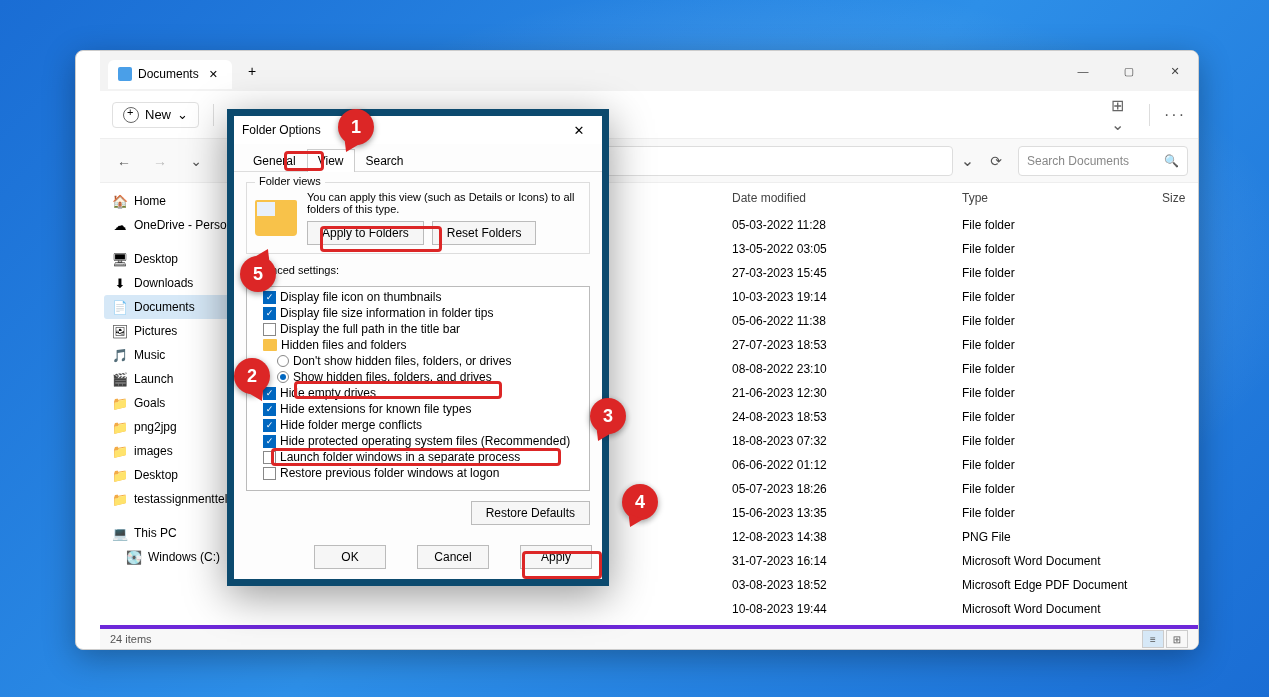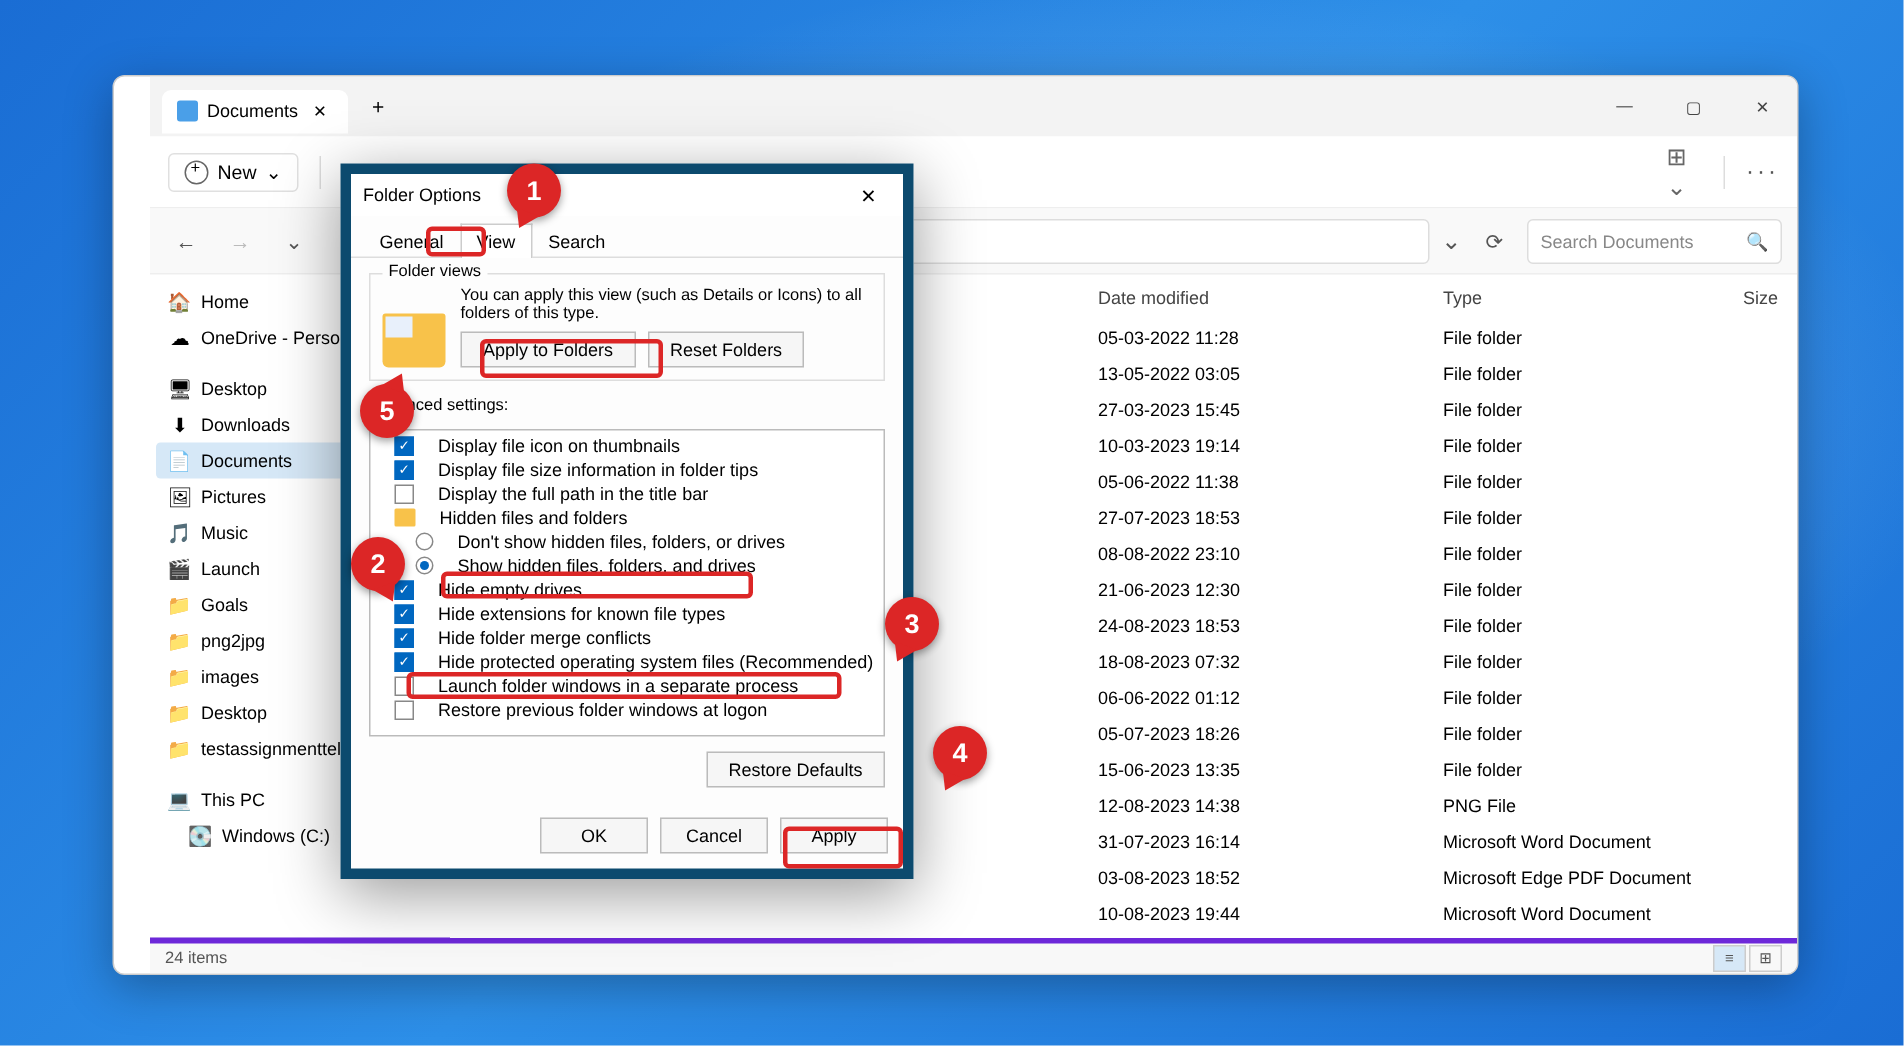--- a/index.html
+++ b/index.html
@@ -53,40 +53,40 @@
 
 .dialog { position: absolute; left: 227px; top: 109px; width: 382px; height: 477px; background: #fdfdfd; border: 7px solid #0c4a6e; box-shadow: 0 10px 40px rgba(0,0,0,0.4); display: flex; flex-direction: column; font-size: 12px; }
 .dlg-title { height: 28px; display: flex; align-items: center; padding: 0 8px; background: #fff; }
 .dlg-close { margin-left: auto; width: 30px; height: 24px; display: flex; align-items: center; justify-content: center; cursor: pointer; font-size: 13px; }
 .tabs-row { display: flex; padding: 4px 8px 0 8px; gap: 0; border-bottom: 1px solid #ddd; }
 .dlg-tab { padding: 4px 10px; border: 1px solid transparent; border-bottom: none; cursor: pointer; position: relative; top: 1px; background: transparent; }
 .dlg-tab.active { border-color: #ccc; background: white; }
 .dlg-body { flex: 1; padding: 10px 12px; display: flex; flex-direction: column; gap: 10px; overflow: hidden; }
 .group { border: 1px solid #ddd; padding: 8px; position: relative; }
 .group-label { position: absolute; top: -8px; left: 8px; background: #fdfdfd; padding: 0 4px; font-size: 11px; }
-.folder-views-content { display: flex; gap: 10px; align-items: flex-end; }
+.folder-views-content { display: flex; gap: 10px; align-items: center; }
 .fv-icon { width: 42px; height: 36px; background: #f8c24a; border-radius: 2px 2px 4px 4px; position: relative; }
 .fv-icon::before { content: ""; position: absolute; top: 2px; left: 2px; width: 18px; height: 14px; background: #e8f0fb; }
 .fv-text-block { flex: 1; }
 .fv-text { font-size: 11px; }
 .fv-buttons { display: flex; gap: 8px; margin-top: 6px; }
 .win-btn { padding: 4px 14px; font-size: 12px; background: #f6f6f6; border: 1px solid #bbb; cursor: pointer; }
 .adv-label { font-size: 11px; }
 .settings-tree { flex: 1; border: 1px solid #bbb; background: white; overflow-y: auto; padding: 2px; font-size: 12px; }
-.tree-item { display: flex; align-items: center; gap: 16px; padding: 1px 2px; white-space: nowrap; }
+.tree-item { display: flex; align-items: center; gap: 4px; padding: 1px 2px; white-space: nowrap; }
 .tree-item.l2 { padding-left: 14px; }
 .tree-item.l3 { padding-left: 28px; }
 .chk { width: 13px; height: 13px; border: 1px solid #888; display: inline-flex; align-items: center; justify-content: center; font-size: 9px; color: white; background: white; flex-shrink: 0; }
 .chk.checked { background: #0067c0; border-color: #0067c0; }
 .rad { width: 12px; height: 12px; border: 1px solid #888; border-radius: 50%; display: inline-flex; align-items: center; justify-content: center; flex-shrink: 0; }
 .rad.sel::before { content: ""; width: 6px; height: 6px; background: #0067c0; border-radius: 50%; }
 .folder-glyph { width: 14px; height: 12px; background: #f8c24a; border-radius: 1px; flex-shrink: 0; }
 .restore-row { display: flex; justify-content: flex-end; }
 .dlg-footer { display: flex; justify-content: flex-end; gap: 8px; padding: 10px; border-top: none; }
-.dlg-footer .win-btn { min-width: 72px; }
+.dlg-footer .win-btn { min-width: 72px; margin-left: 23px; }
 
 
 .callout { position: absolute; width: 36px; height: 36px; background: #dc2626; border-radius: 50%; display: flex; align-items: center; justify-content: center; color: white; font-weight: bold; font-size: 18px; box-shadow: 0 2px 6px rgba(0,0,0,0.4); pointer-events: none; z-index: 100; }
 .callout::after { content: ""; position: absolute; width: 0; height: 0; }
 .callout.tail-bl::after { border-top: 12px solid #dc2626; border-left: 6px solid transparent; border-right: 10px solid transparent; bottom: -8px; left: 4px; transform: rotate(20deg); }
 .callout.tail-br::after { border-top: 12px solid #dc2626; border-left: 10px solid transparent; border-right: 6px solid transparent; bottom: -8px; right: 4px; transform: rotate(-20deg); }
 .callout.tail-tr::after { border-bottom: 12px solid #dc2626; border-left: 10px solid transparent; border-right: 6px solid transparent; top: -8px; right: 4px; transform: rotate(20deg); }
 .highlight-box { position: absolute; border: 3px solid #dc2626; border-radius: 4px; pointer-events: none; z-index: 99; }
 </style>
 </head>

